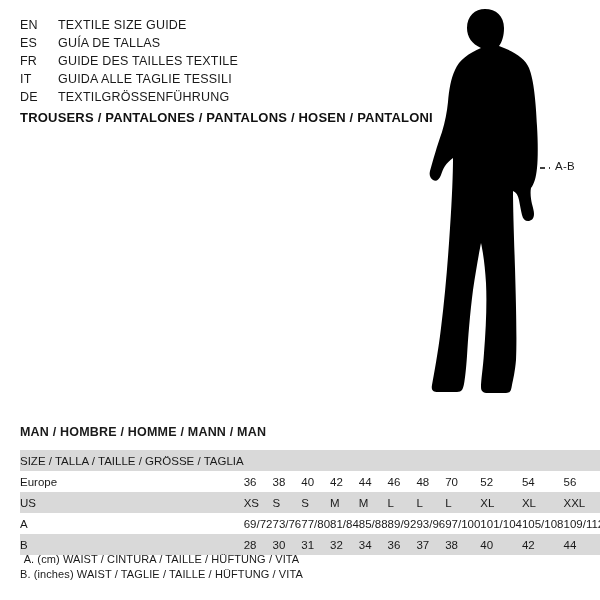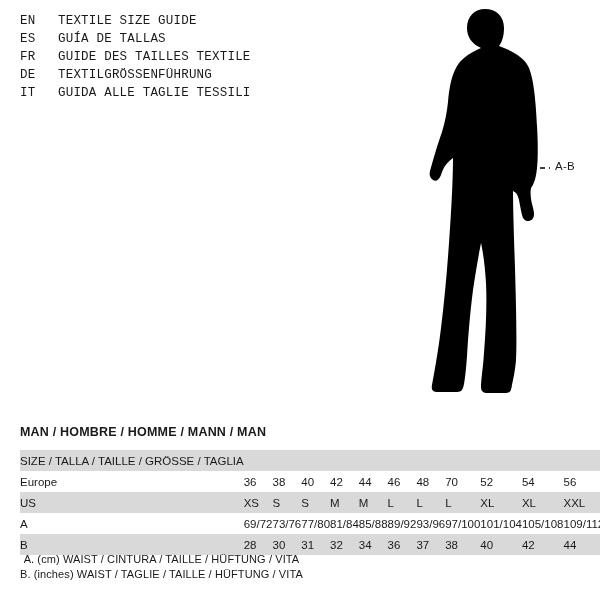--- a/index.html
+++ b/index.html
@@ -24,25 +24,24 @@
 
   
   .lang-block {
     position: absolute;
     left: 20px;
     top: 14px;
     width: 340px;
   }
   .lang-row {
     display: flex;
-    align-items: flex-start;
+    align-items: flex-end;
     height: 18px;
     font-size: 12.5px;
     letter-spacing: 0.2px;
-    font-family: Liberation Mono, monospace;
   }
   .lang-code {
     width: 38px;
     flex: 0 0 38px;
     color: #1a1a1a;
   }
   .lang-text {
     color: #1a1a1a;
   }
 
@@ -141,29 +140,30 @@
     </div>
     <div class="lang-row">
       <span class="lang-code">ES</span>
       <span class="lang-text">GUÍA DE TALLAS</span>
     </div>
     <div class="lang-row">
       <span class="lang-code">FR</span>
       <span class="lang-text">GUIDE DES TAILLES TEXTILE</span>
     </div>
     <div class="lang-row">
+      <span class="lang-code">IT</span>
+      <span class="lang-text">GUIDA ALLE TAGLIE TESSILI</span>
+    </div>
+    <div class="lang-row">
       <span class="lang-code">DE</span>
       <span class="lang-text">TEXTILGRÖSSENFÜHRUNG</span>
     </div>
-    <div class="lang-row">
-      <span class="lang-code">IT</span>
-      <span class="lang-text">GUIDA ALLE TAGLIE TESSILI</span>
-    </div>
   </div>
 
+  <div class="section-title">TROUSERS / PANTALONES / PANTALONS / HOSEN / PANTALONI</div>
 
   <div class="figure-wrap">
     <svg width="200" height="400" viewBox="0 0 200 400">
       <path fill="#000000" d="
         M 72,20
         C 72,8 80,1 90,1
         C 101,1 109,8 109,20
         C 109,28 107,34 104,38
         C 118,43 130,50 134,60
         C 139,72 141,96 142,118

